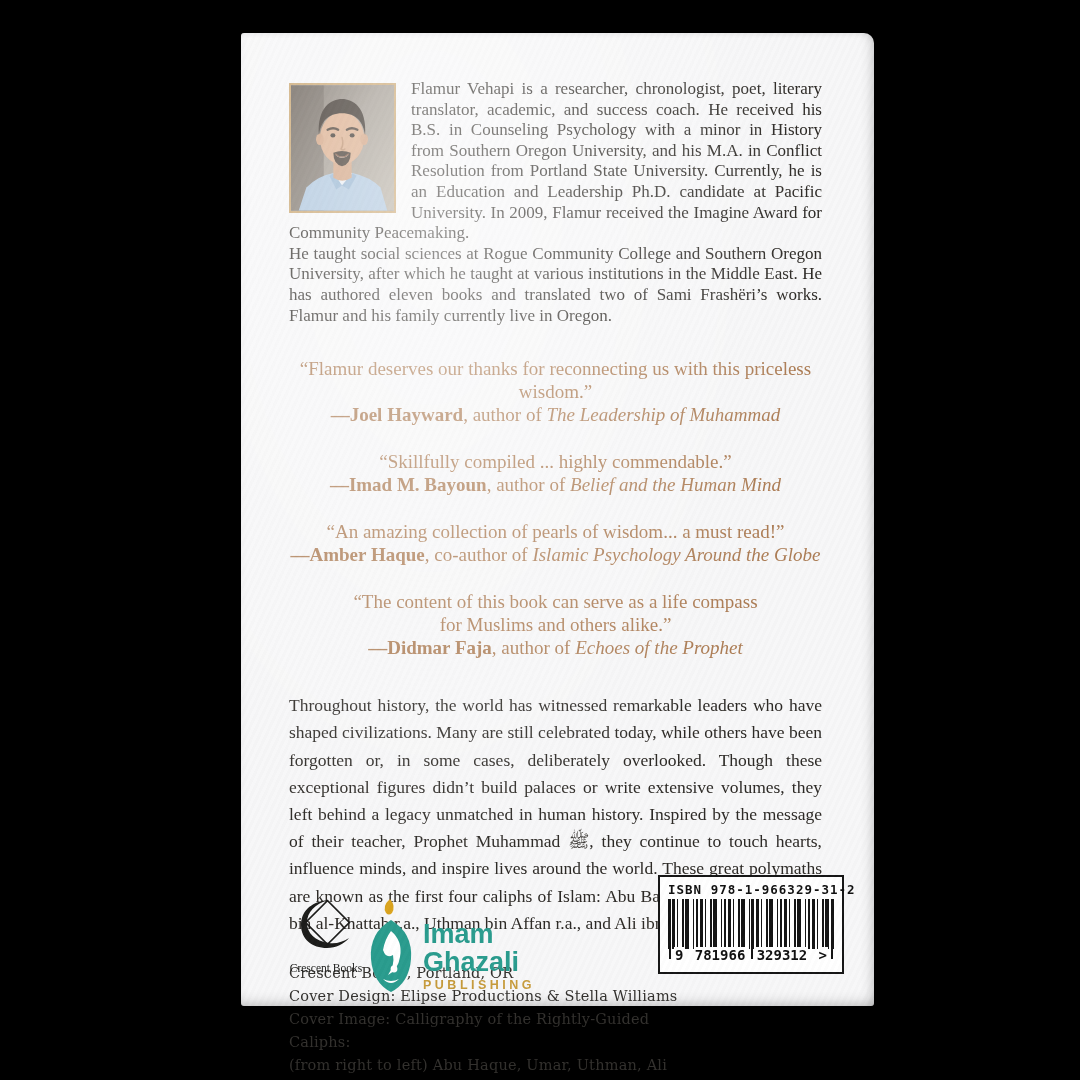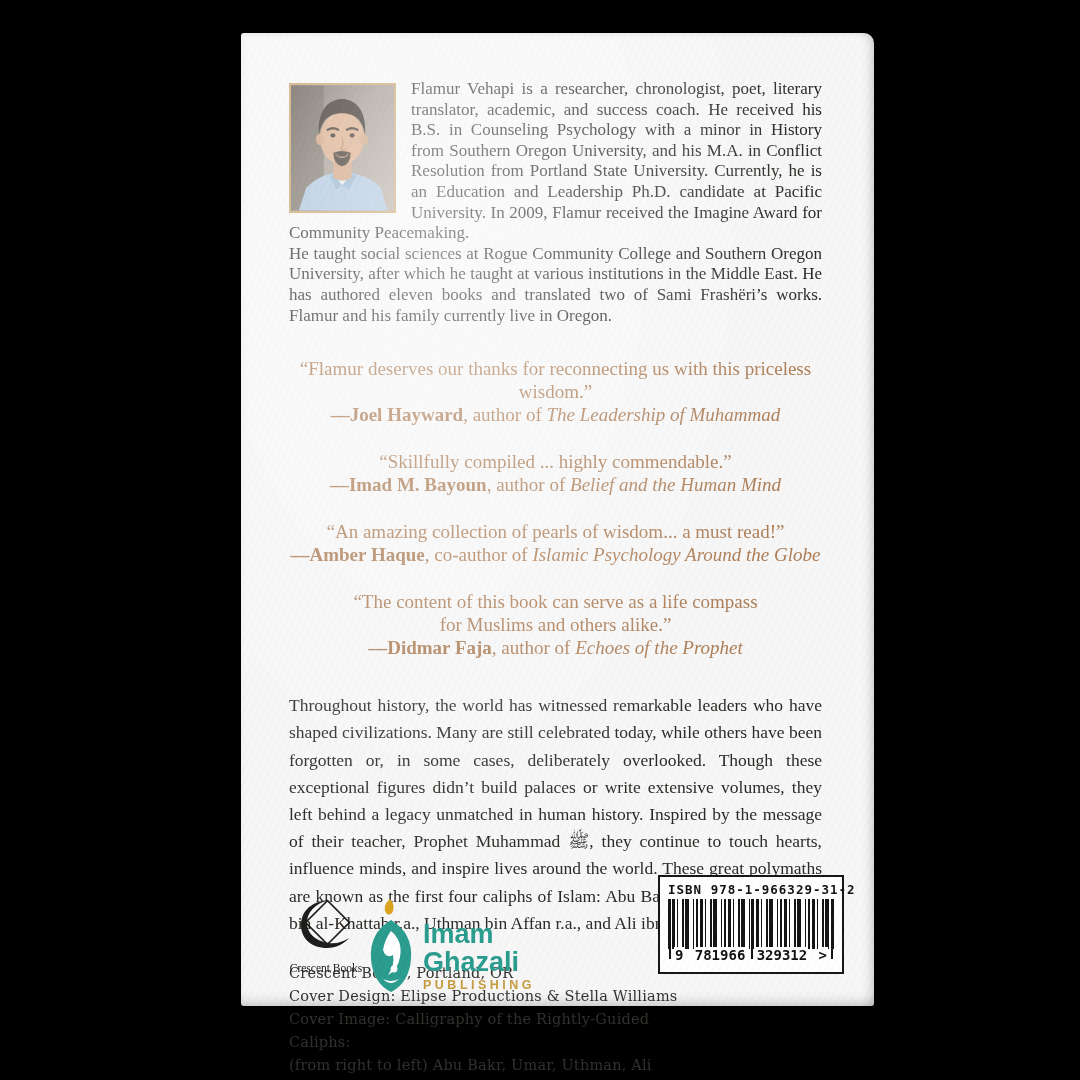--- a/index.html
+++ b/index.html
@@ -222,21 +222,21 @@
     </div>
 
   </div>
 
   <p class="description">Throughout history, the world has witnessed remarkable leaders who have shaped civilizations. Many are still celebrated today, while others have been forgotten or, in some cases, deliberately overlooked. Though these exceptional figures didn’t build palaces or write extensive volumes, they left behind a legacy unmatched in human history. Inspired by the message of their teacher, Prophet Muhammad ﷺ, they continue to touch hearts, influence minds, and inspire lives around the world. These great polymaths are known as the first four caliphs of Islam: Abu Bakr as-Siddiq r.a., Umar bin al-Khattab r.a., Uthman bin Affan r.a., and Ali ibn Abi Talib r.a.</p>
 
   <div class="colophon">
     <div>Crescent Books, Portland, OR</div>
     <div>Cover Design: Elipse Productions &amp; Stella Williams</div>
     <div>Cover Image: Calligraphy of the Rightly-Guided Caliphs:</div>
-    <div>(from right to left) Abu Bakr, Umar, Uthman, Ali</div>
+    <div>(from right to left) Abu Haque, Umar, Uthman, Ali</div>
   </div>
 
   <div class="crescent-logo">
     <svg width="90" height="58" viewBox="0 0 90 58">
       <rect x="31" y="8" width="31" height="31" fill="none" stroke="#1d1d1b" stroke-width="1.6" transform="rotate(45 46.5 23.5)"></rect>
       <path d="M47,1 C28,3 20,14 20,26 C20,40 31,49 46,49 C55,49 63,45 68,39 C62,43 55,45 48,44 C34,42 26,34 26,24 C26,13 34,5 47,1 Z" fill="#1d1d1b"></path>
     </svg>
     <span class="crescent-label">Crescent Books</span>
   </div>
 

